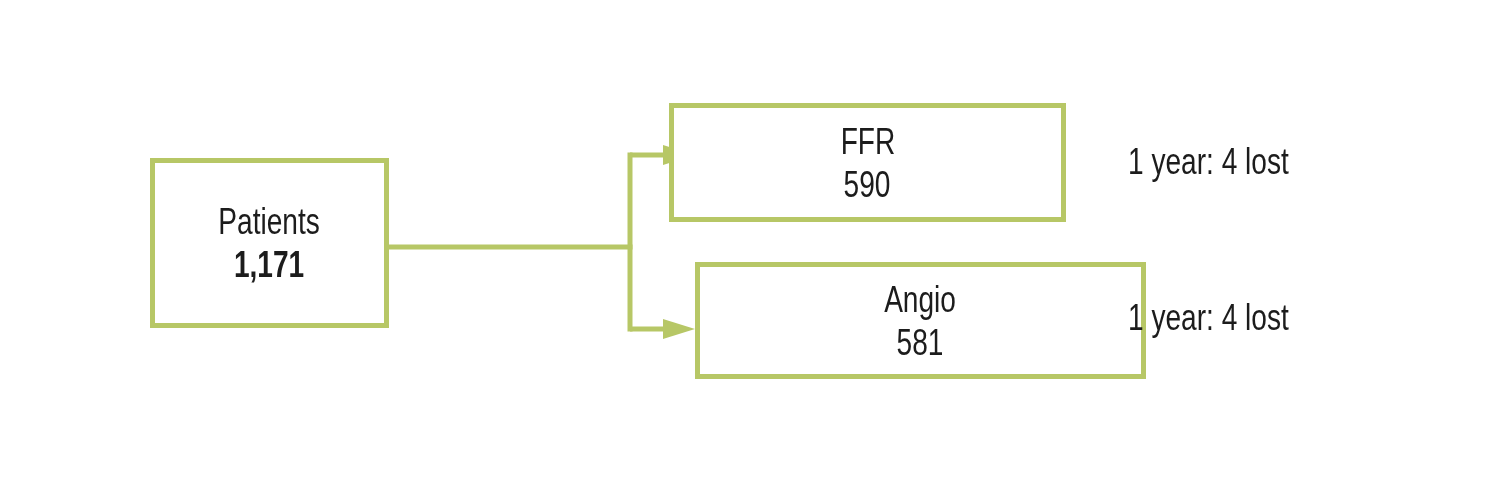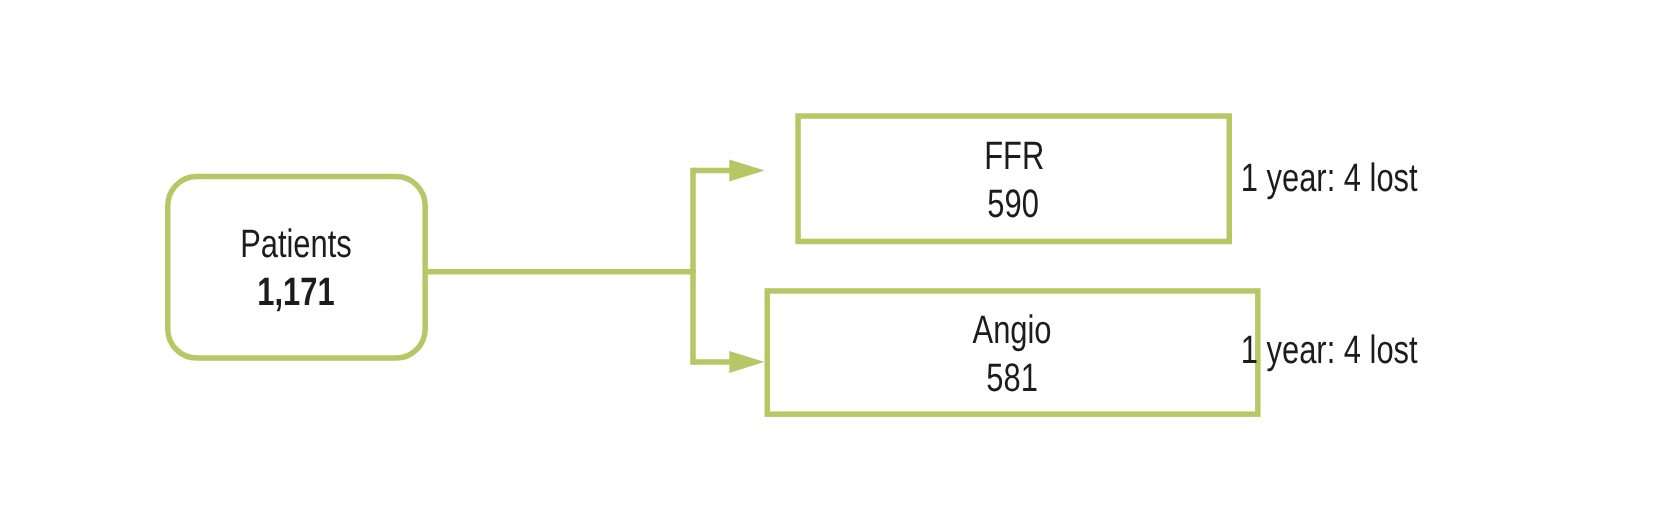--- a/index.html
+++ b/index.html
@@ -33,22 +33,22 @@
   }
   .node {
     position: absolute;
     border: 5px solid var(--accent);
     background: #ffffff;
     display: flex;
     flex-direction: column;
     align-items: center;
     justify-content: center;
   }
-  .node-patients { left: 150px; top: 158px; width: 239px; height: 170px; border-radius: 29px; }
-  .node-ffr     { left: 723px; top: 103px; width: 397px; height: 119px; }
+  .node-patients { left: 150px; top: 158px; width: 239px; height: 170px; }
+  .node-ffr     { left: 669px; top: 103px; width: 397px; height: 119px; }
   .node-angio   { left: 695px; top: 262px; width: 451px; height: 117px; }
   .nline {
     display: inline-block;
     font-size: 36px;
     line-height: 43px;
     transform: scaleX(0.78);
     transform-origin: center center;
     white-space: nowrap;
   }
   .bold { font-weight: bold; }

